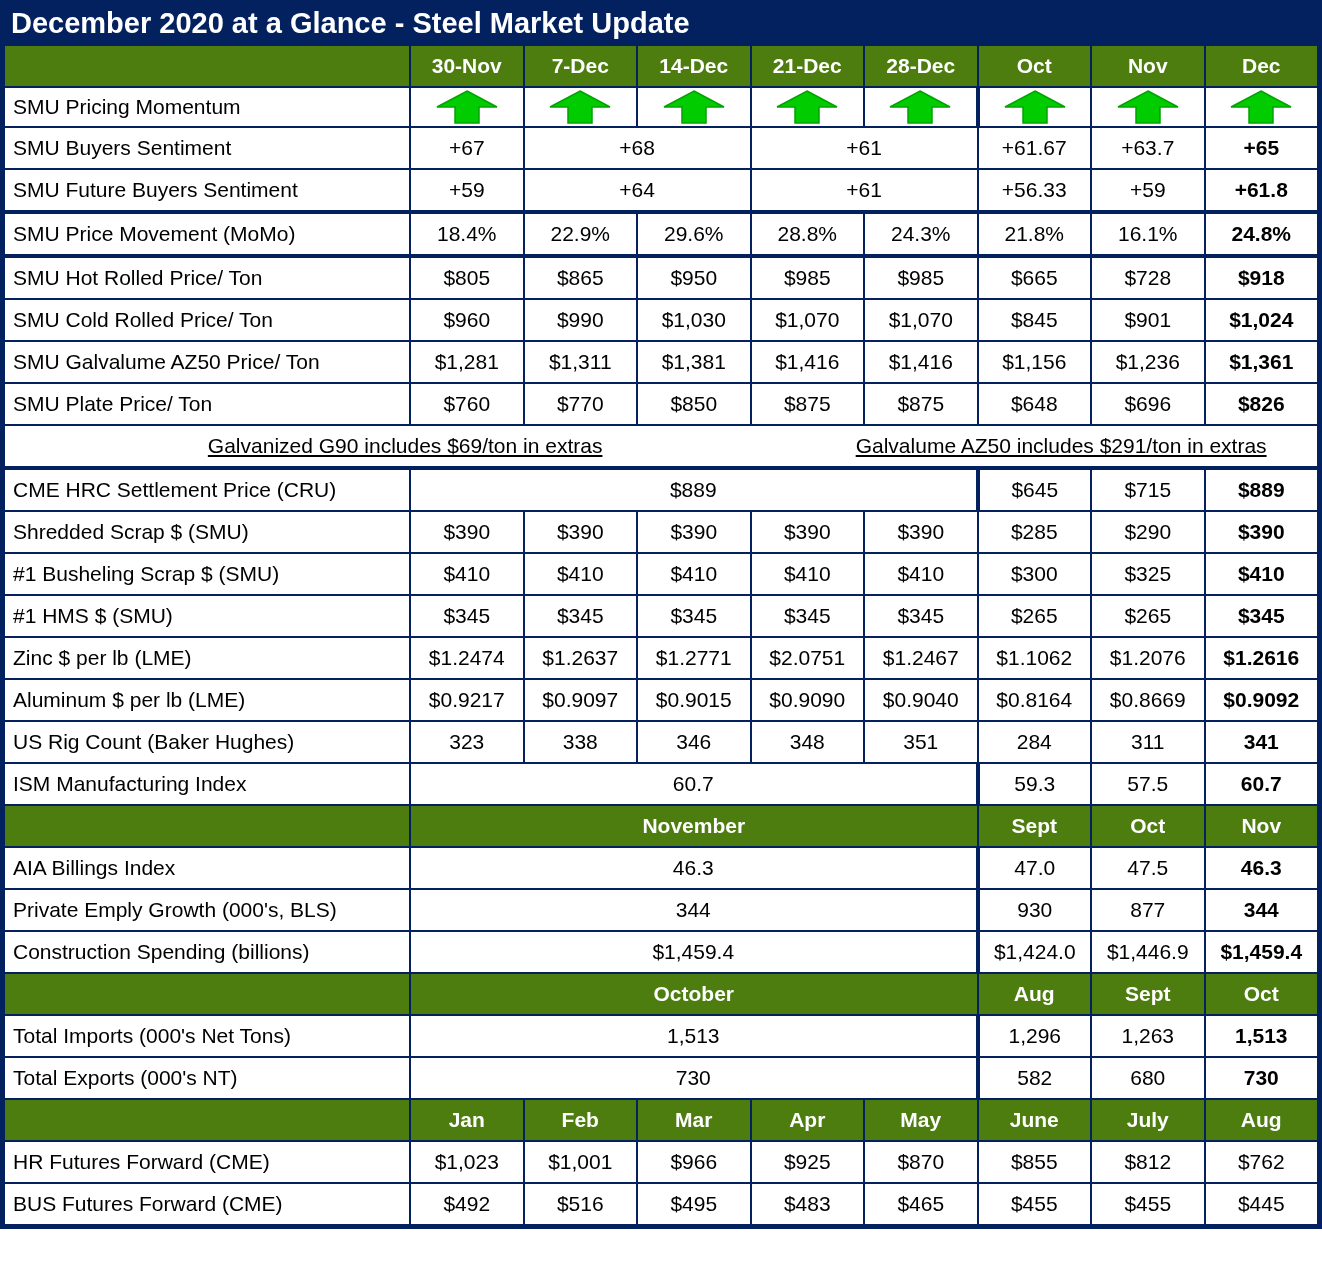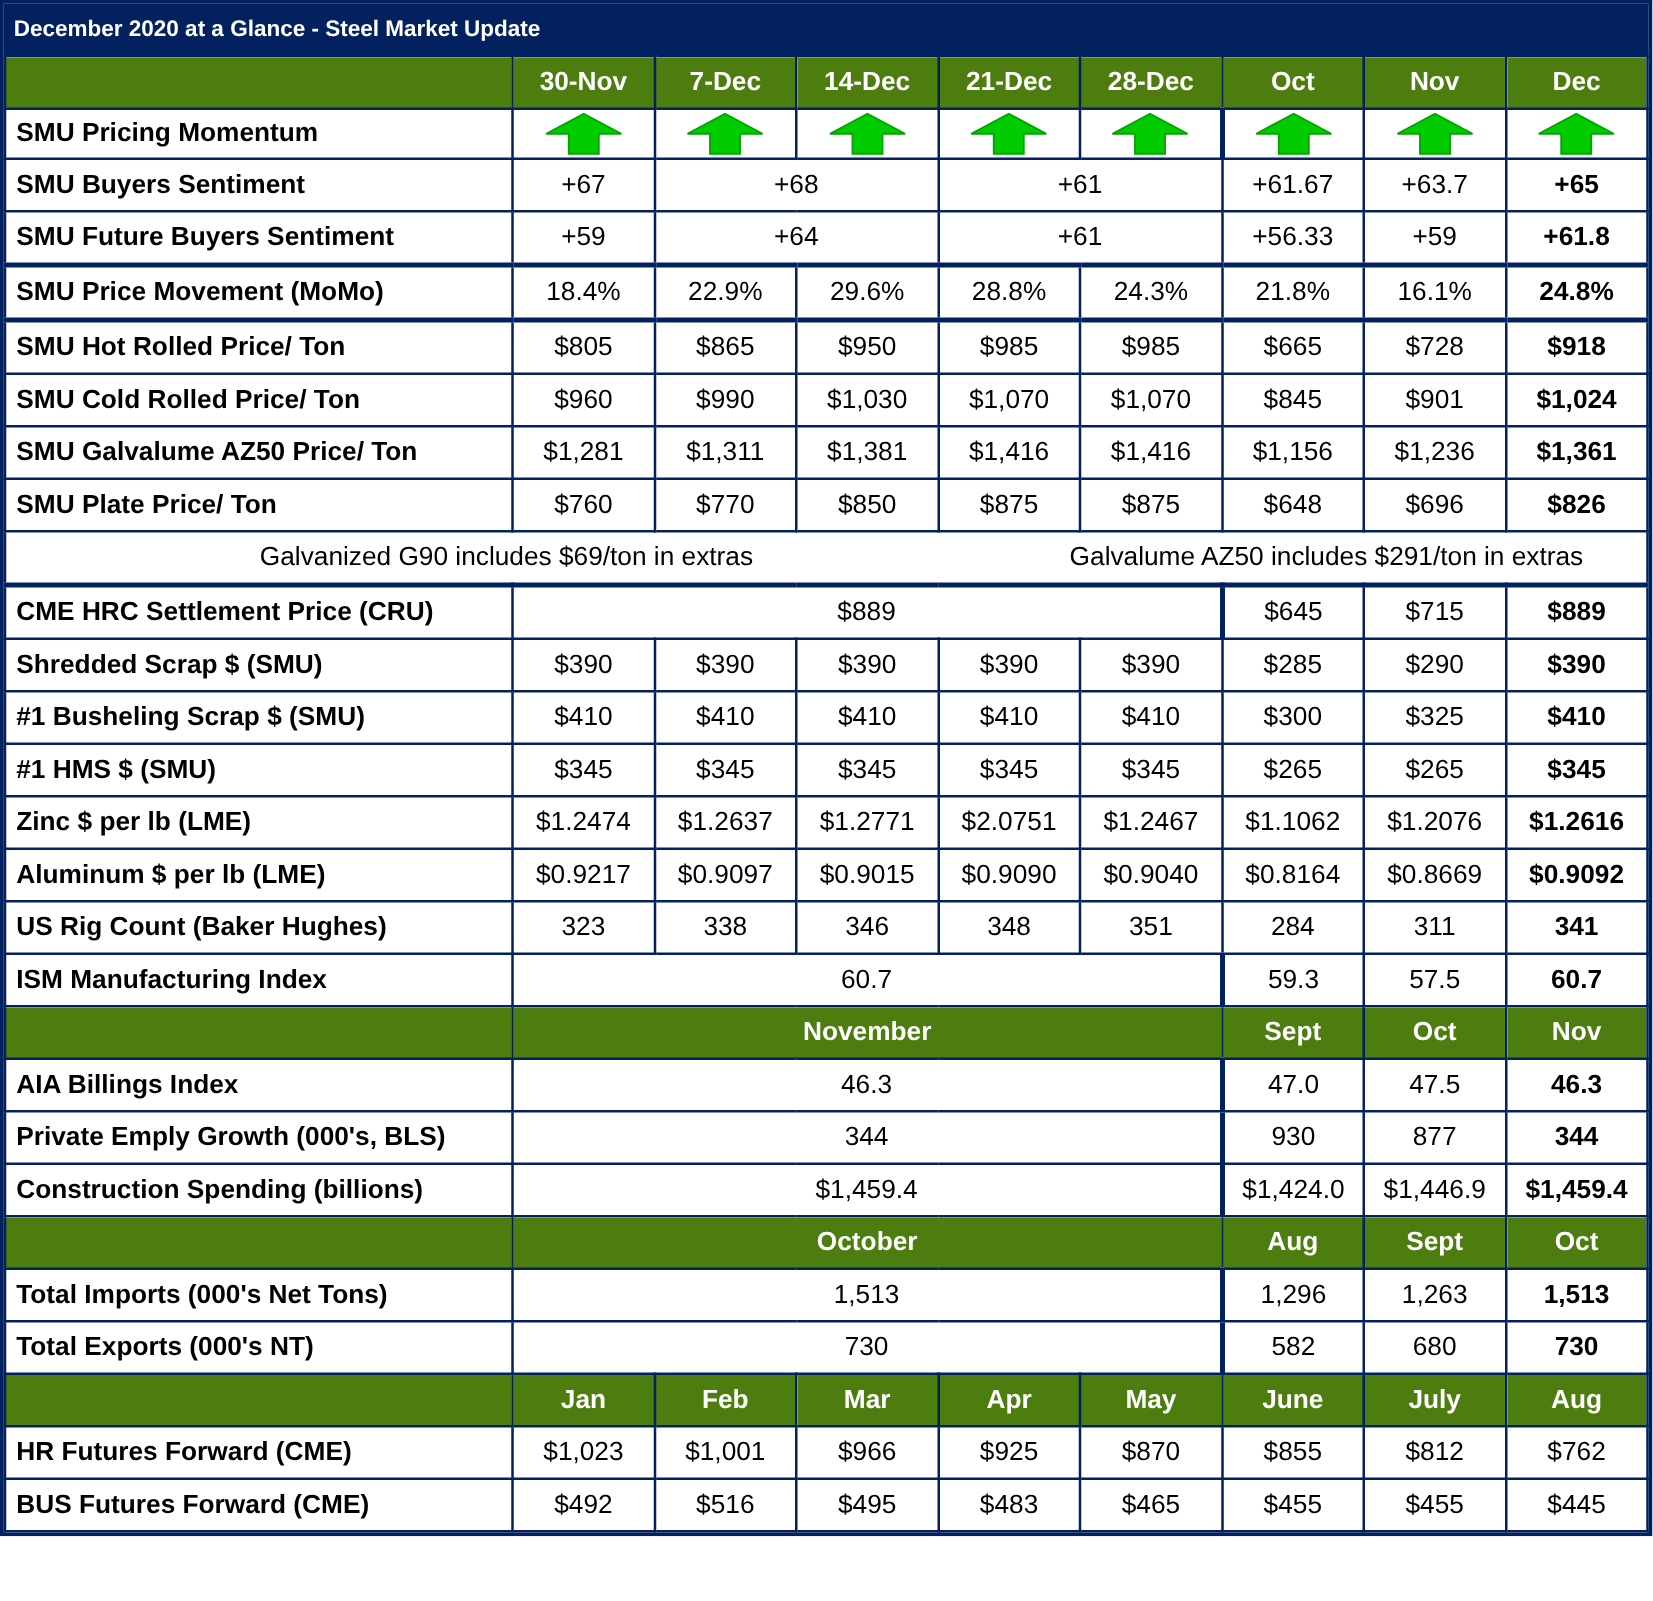--- a/index.html
+++ b/index.html
@@ -1,33 +1,33 @@
 <!DOCTYPE html>
 <html><head>
 <meta charset="utf-8">
 <style>
   html,body{margin:0;padding:0;background:#ffffff;}
   body{font-family:"Liberation Sans",sans-serif;}
   .sheet{width:1322px;box-sizing:border-box;border:3px solid #02215E;background:#ffffff;}
   .title-band{background:#02215E;height:41px;display:flex;align-items:center;}
-  .title-band span{color:#ffffff;font-weight:bold;font-size:18px;padding-left:8px;}
+  .title-band span{color:#ffffff;font-weight:bold;font-size:29px;padding-left:8px;}
   table{border-collapse:collapse;table-layout:fixed;width:100%;}
   td{border:2px solid #02215E;height:40px;padding:0;text-align:center;vertical-align:middle;
      font-size:21px;color:#000;background:#ffffff;overflow:hidden;white-space:nowrap;}
-  td.label{text-align:left;font-weight:bold;padding-left:8px;}
+  td.label{text-align:left;font-weight:normal;padding-left:8px;}
   tr.band td{background:#4d7c0f;color:#ffffff;font-weight:bold;}
   tr.dates td{height:40px;}
   tr.arrows td{height:38px;}
   td.b{font-weight:bold;}
   td.tT{border-top-width:4px;}
   td.tB{border-bottom-width:4px;}
   td.dR{border-right-width:4px;}
   td.note-cell{font-weight:normal;}
   .note-wrap{display:flex;width:100%;}
-  .note-wrap span{display:block;}
+  .note-wrap span{display:block;text-decoration:underline;}
   .note-a{flex:0 0 61%;text-align:center;}
   .note-b{flex:0 0 39%;text-align:center;}
   svg{display:block;margin:0 auto;}
 </style>
 </head>
 <body>
 
 <div class="sheet">
   <div class="title-band">
     <span>December 2020 at a Glance - Steel Market Update</span>

